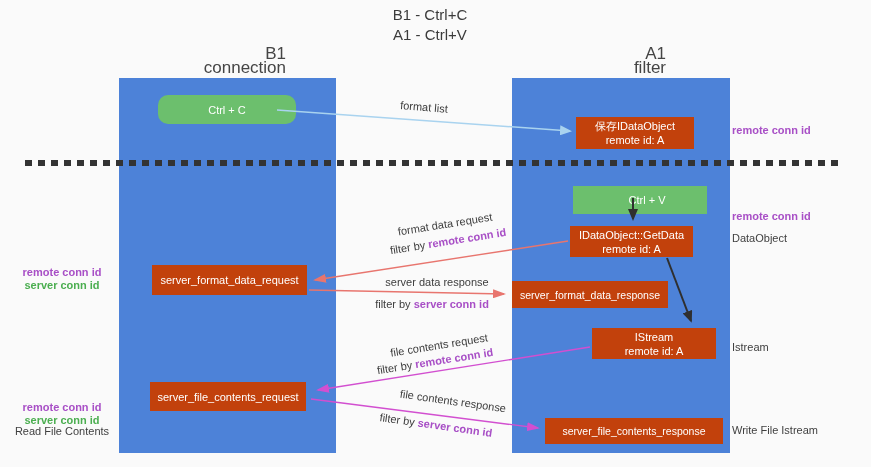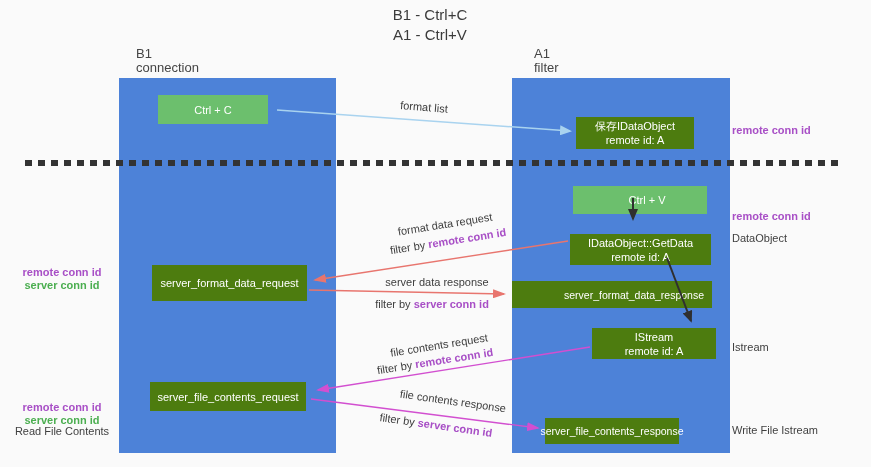--- a/index.html
+++ b/index.html
@@ -1,26 +1,26 @@
 <!DOCTYPE html>
 <html><head>
 <meta charset="utf-8">
 <style>
   html,body{margin:0;padding:0;background:#fafafa;font-family:"Liberation Sans",sans-serif;}
   #canvas{position:relative;width:871px;height:467px;background:#fafafa;overflow:hidden;}
   .abs{position:absolute;}
   .title{left:280px;top:5px;width:300px;text-align:center;font-size:15px;line-height:20px;color:#3b3b3b;}
-  .col-hdr{width:150px;text-align:left;font-size:13px;line-height:14px;color:#454545;}
+  .col-hdr{width:150px;text-align:right;font-size:17px;line-height:14px;color:#454545;}
   .lifeline{background:#4d82d8;}
   .dash-divider{left:25px;top:160px;width:814px;height:6px;
     background:repeating-linear-gradient(90deg,#333 0 7px,transparent 7px 13px);}
   .box{display:flex;flex-direction:column;align-items:center;justify-content:center;
     color:#fff;font-size:11px;line-height:14px;text-align:center;white-space:nowrap;}
   .green{background:#6cbf6d;}
-  .orange{background:#4d7c0f;}
+  .orange{background:#c2410c;}
   .small-text{font-size:10.5px;}
   .side-label{font-size:11px;color:#3f3f3f;white-space:nowrap;}
   .right-col-label{left:732px;width:135px;text-align:left;}
   .left-col-label{left:8px;width:108px;text-align:center;}
   .purple{color:#a84fc6;font-weight:bold;}
   .greentxt{color:#4bae50;font-weight:bold;}
   .alabel{position:absolute;white-space:nowrap;font-size:11px;color:#3d3d3d;
     transform:translate(-50%,-50%) rotate(var(--r,0deg));}
   svg.overlay{position:absolute;left:0;top:0;pointer-events:none;}
 </style>
@@ -31,66 +31,66 @@
 
   <div class="abs title">
     <div>B1 - Ctrl+C</div>
     <div>A1 - Ctrl+V</div>
   </div>
 
   <div class="abs col-hdr" style="left:136px;top:47px;">
     <div>B1</div>
     <div>connection</div>
   </div>
-  <div class="abs col-hdr" style="left:534px;top:47px;">
+  <div class="abs col-hdr" style="left:516px;top:47px;">
     <div>A1</div>
     <div>filter</div>
   </div>
 
   <div class="abs lifeline" style="left:119px;top:78px;width:217px;height:375px;"></div>
   <div class="abs lifeline" style="left:512px;top:78px;width:218px;height:375px;"></div>
 
   <div class="abs dash-divider"></div>
 
-  <div class="abs box green" style="left:158px;top:95px;width:110px;height:29px;">
+  <div class="abs box green" style="left:158px;top:95px;width:138px;height:29px;border-radius:10px;">
     <div>Ctrl + C</div>
   </div>
 
   <div class="abs box orange" style="left:576px;top:117px;width:118px;height:32px;">
     <div>保存IDataObject</div>
     <div>remote id: A</div>
   </div>
 
   <div class="abs box green" style="left:573px;top:186px;width:120px;height:28px;padding-left:14px;">
     <div>Ctrl + V</div>
   </div>
 
-  <div class="abs box orange" style="left:570px;top:234px;width:141px;height:31px;">
+  <div class="abs box orange" style="left:570px;top:226px;width:123px;height:31px;">
     <div>IDataObject::GetData</div>
     <div>remote id: A</div>
   </div>
 
-  <div class="abs box orange" style="left:152px;top:265px;width:155px;height:36px;">
+  <div class="abs box orange" style="left:152px;top:265px;width:155px;height:30px;">
     <div>server_format_data_request</div>
   </div>
 
-  <div class="abs box orange small-text" style="left:512px;top:281px;width:156px;height:27px;padding-left:44px;">
+  <div class="abs box orange small-text" style="left:512px;top:281px;width:156px;height:27px;">
     <div>server_format_data_response</div>
   </div>
 
   <div class="abs box orange" style="left:592px;top:328px;width:124px;height:31px;">
     <div>IStream</div>
     <div>remote id: A</div>
   </div>
 
   <div class="abs box orange" style="left:150px;top:382px;width:156px;height:29px;">
     <div>server_file_contents_request</div>
   </div>
 
-  <div class="abs box orange small-text" style="left:545px;top:418px;width:134px;height:26px;">
+  <div class="abs box orange small-text" style="left:545px;top:418px;width:178px;height:26px;">
     <div>server_file_contents_response</div>
   </div>
 
   <div class="abs side-label right-col-label purple" style="top:124px;">remote conn id</div>
   <div class="abs side-label right-col-label purple" style="top:210px;">remote conn id</div>
   <div class="abs side-label right-col-label" style="top:232px;">DataObject</div>
   <div class="abs side-label right-col-label" style="top:341px;">Istream</div>
   <div class="abs side-label right-col-label" style="top:424px;">Write File Istream</div>
 
   <div class="abs side-label left-col-label purple" style="top:266px;">remote conn id</div>

